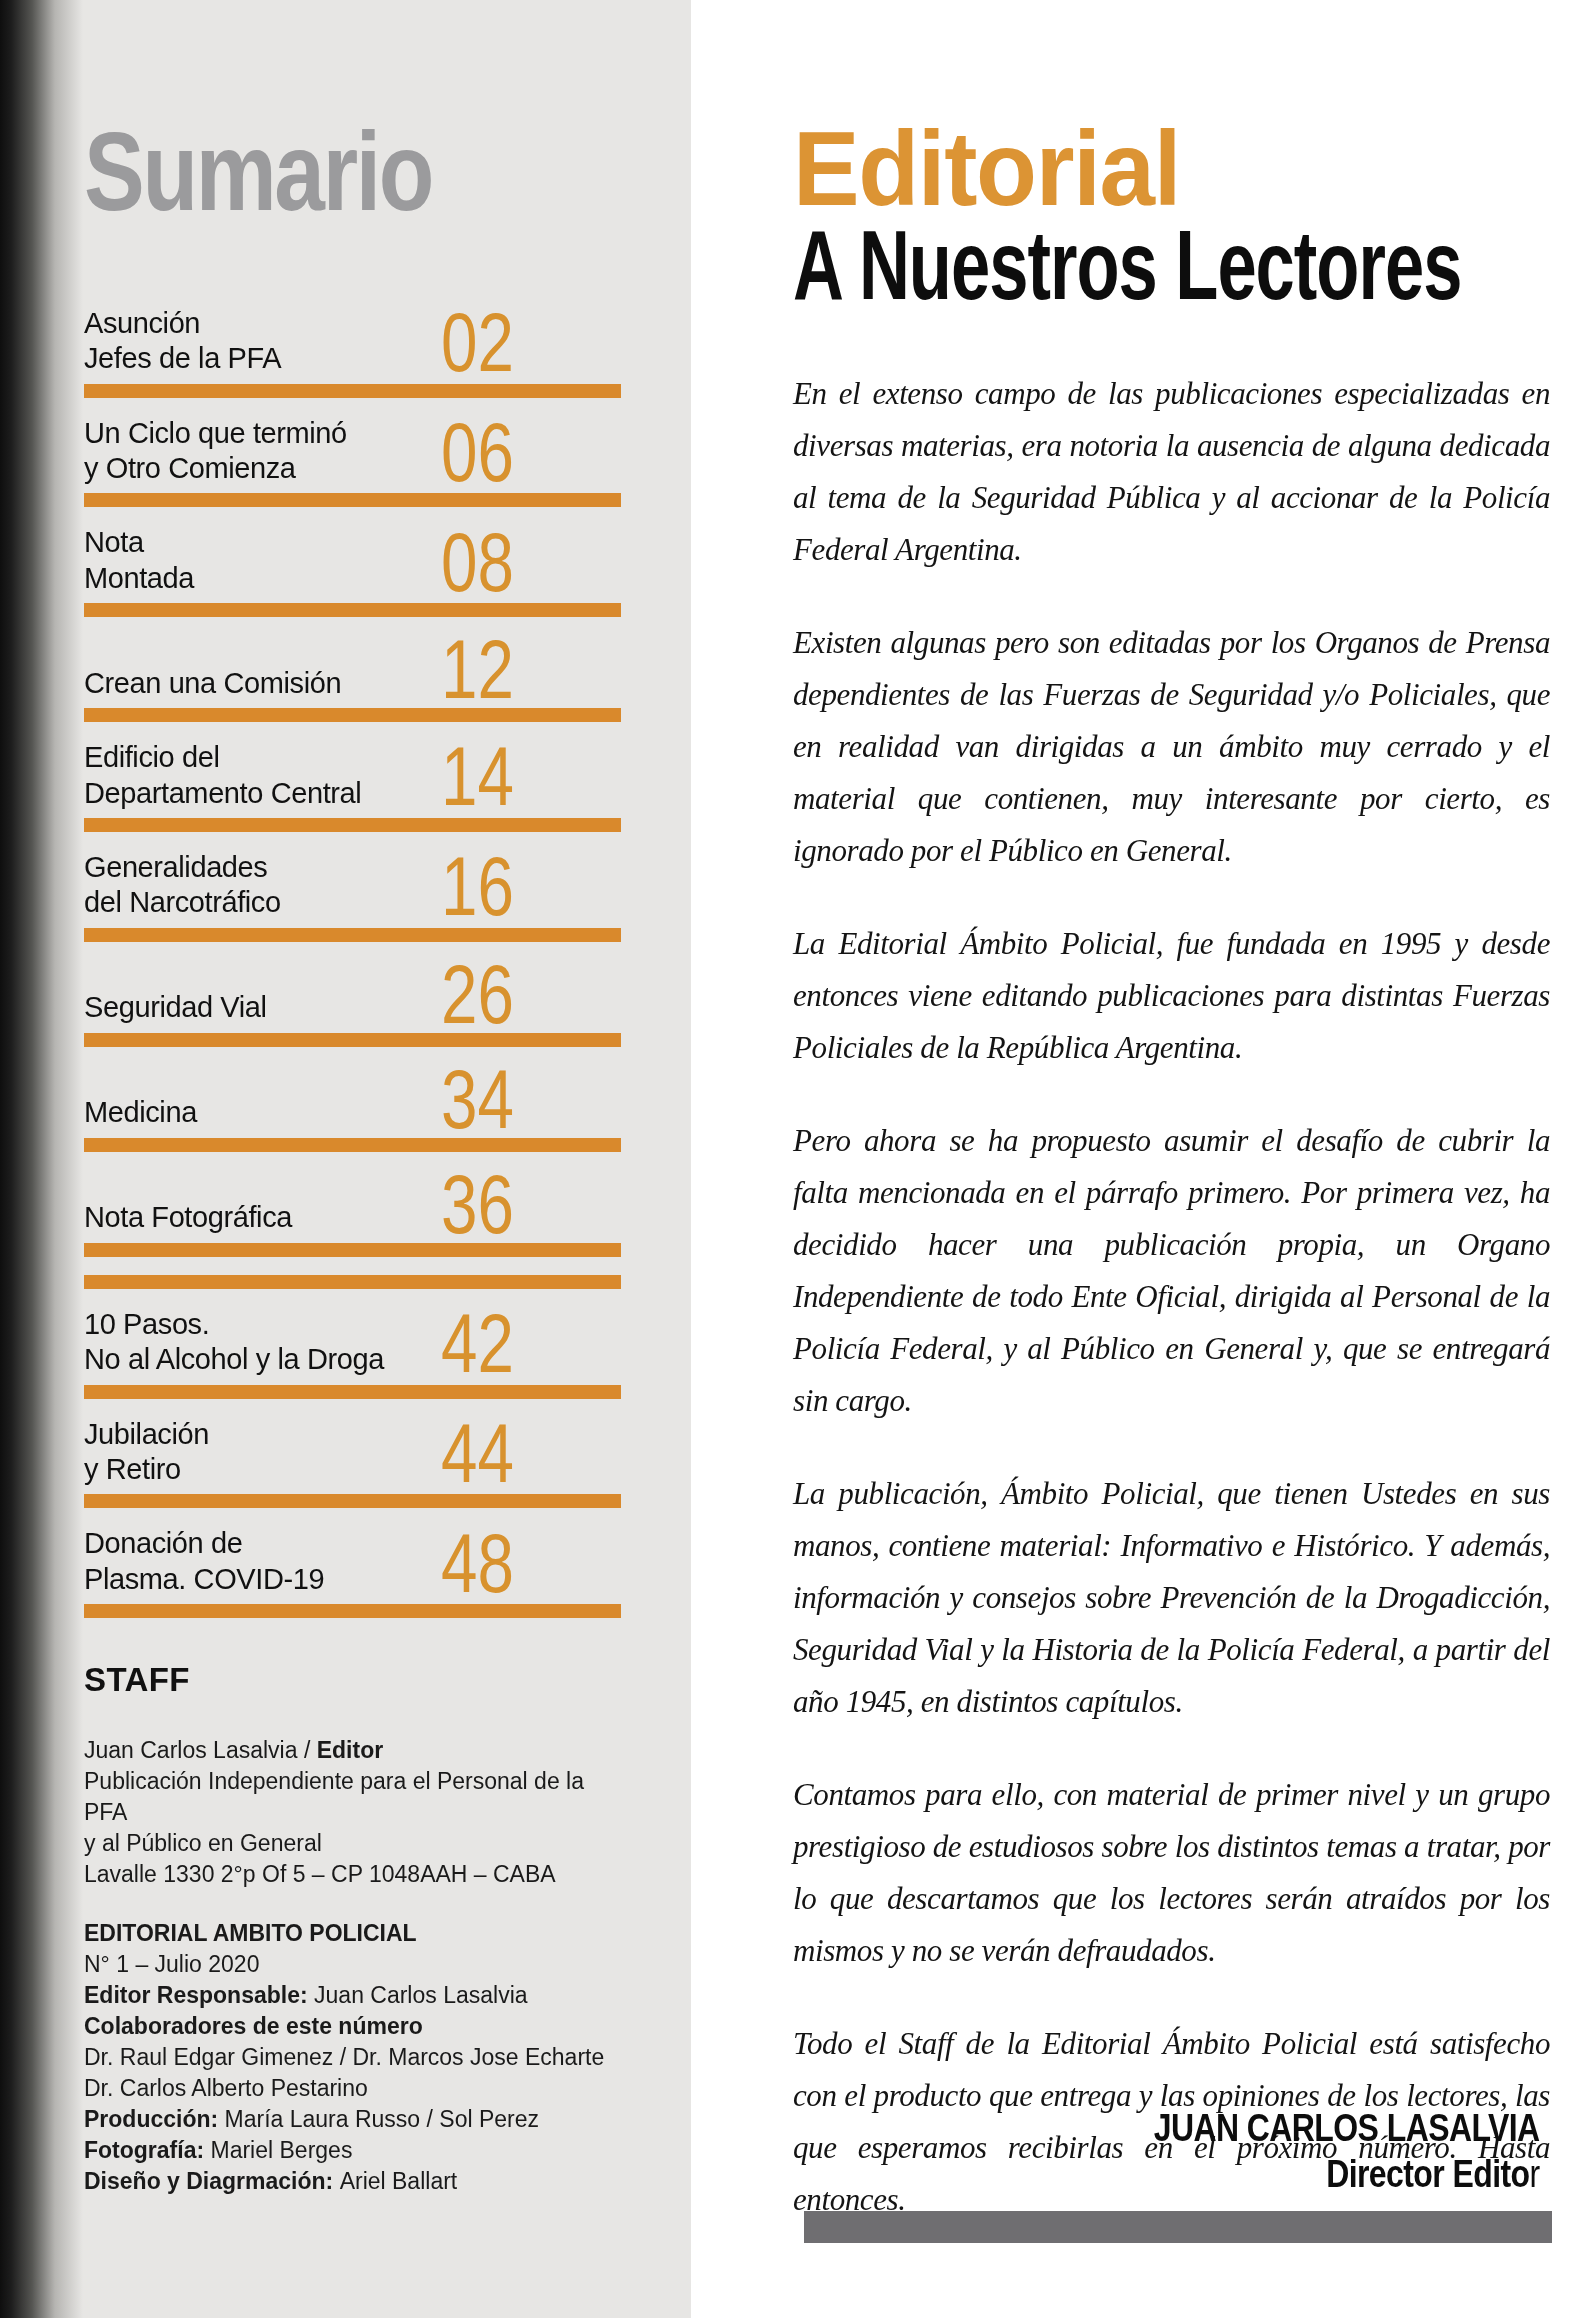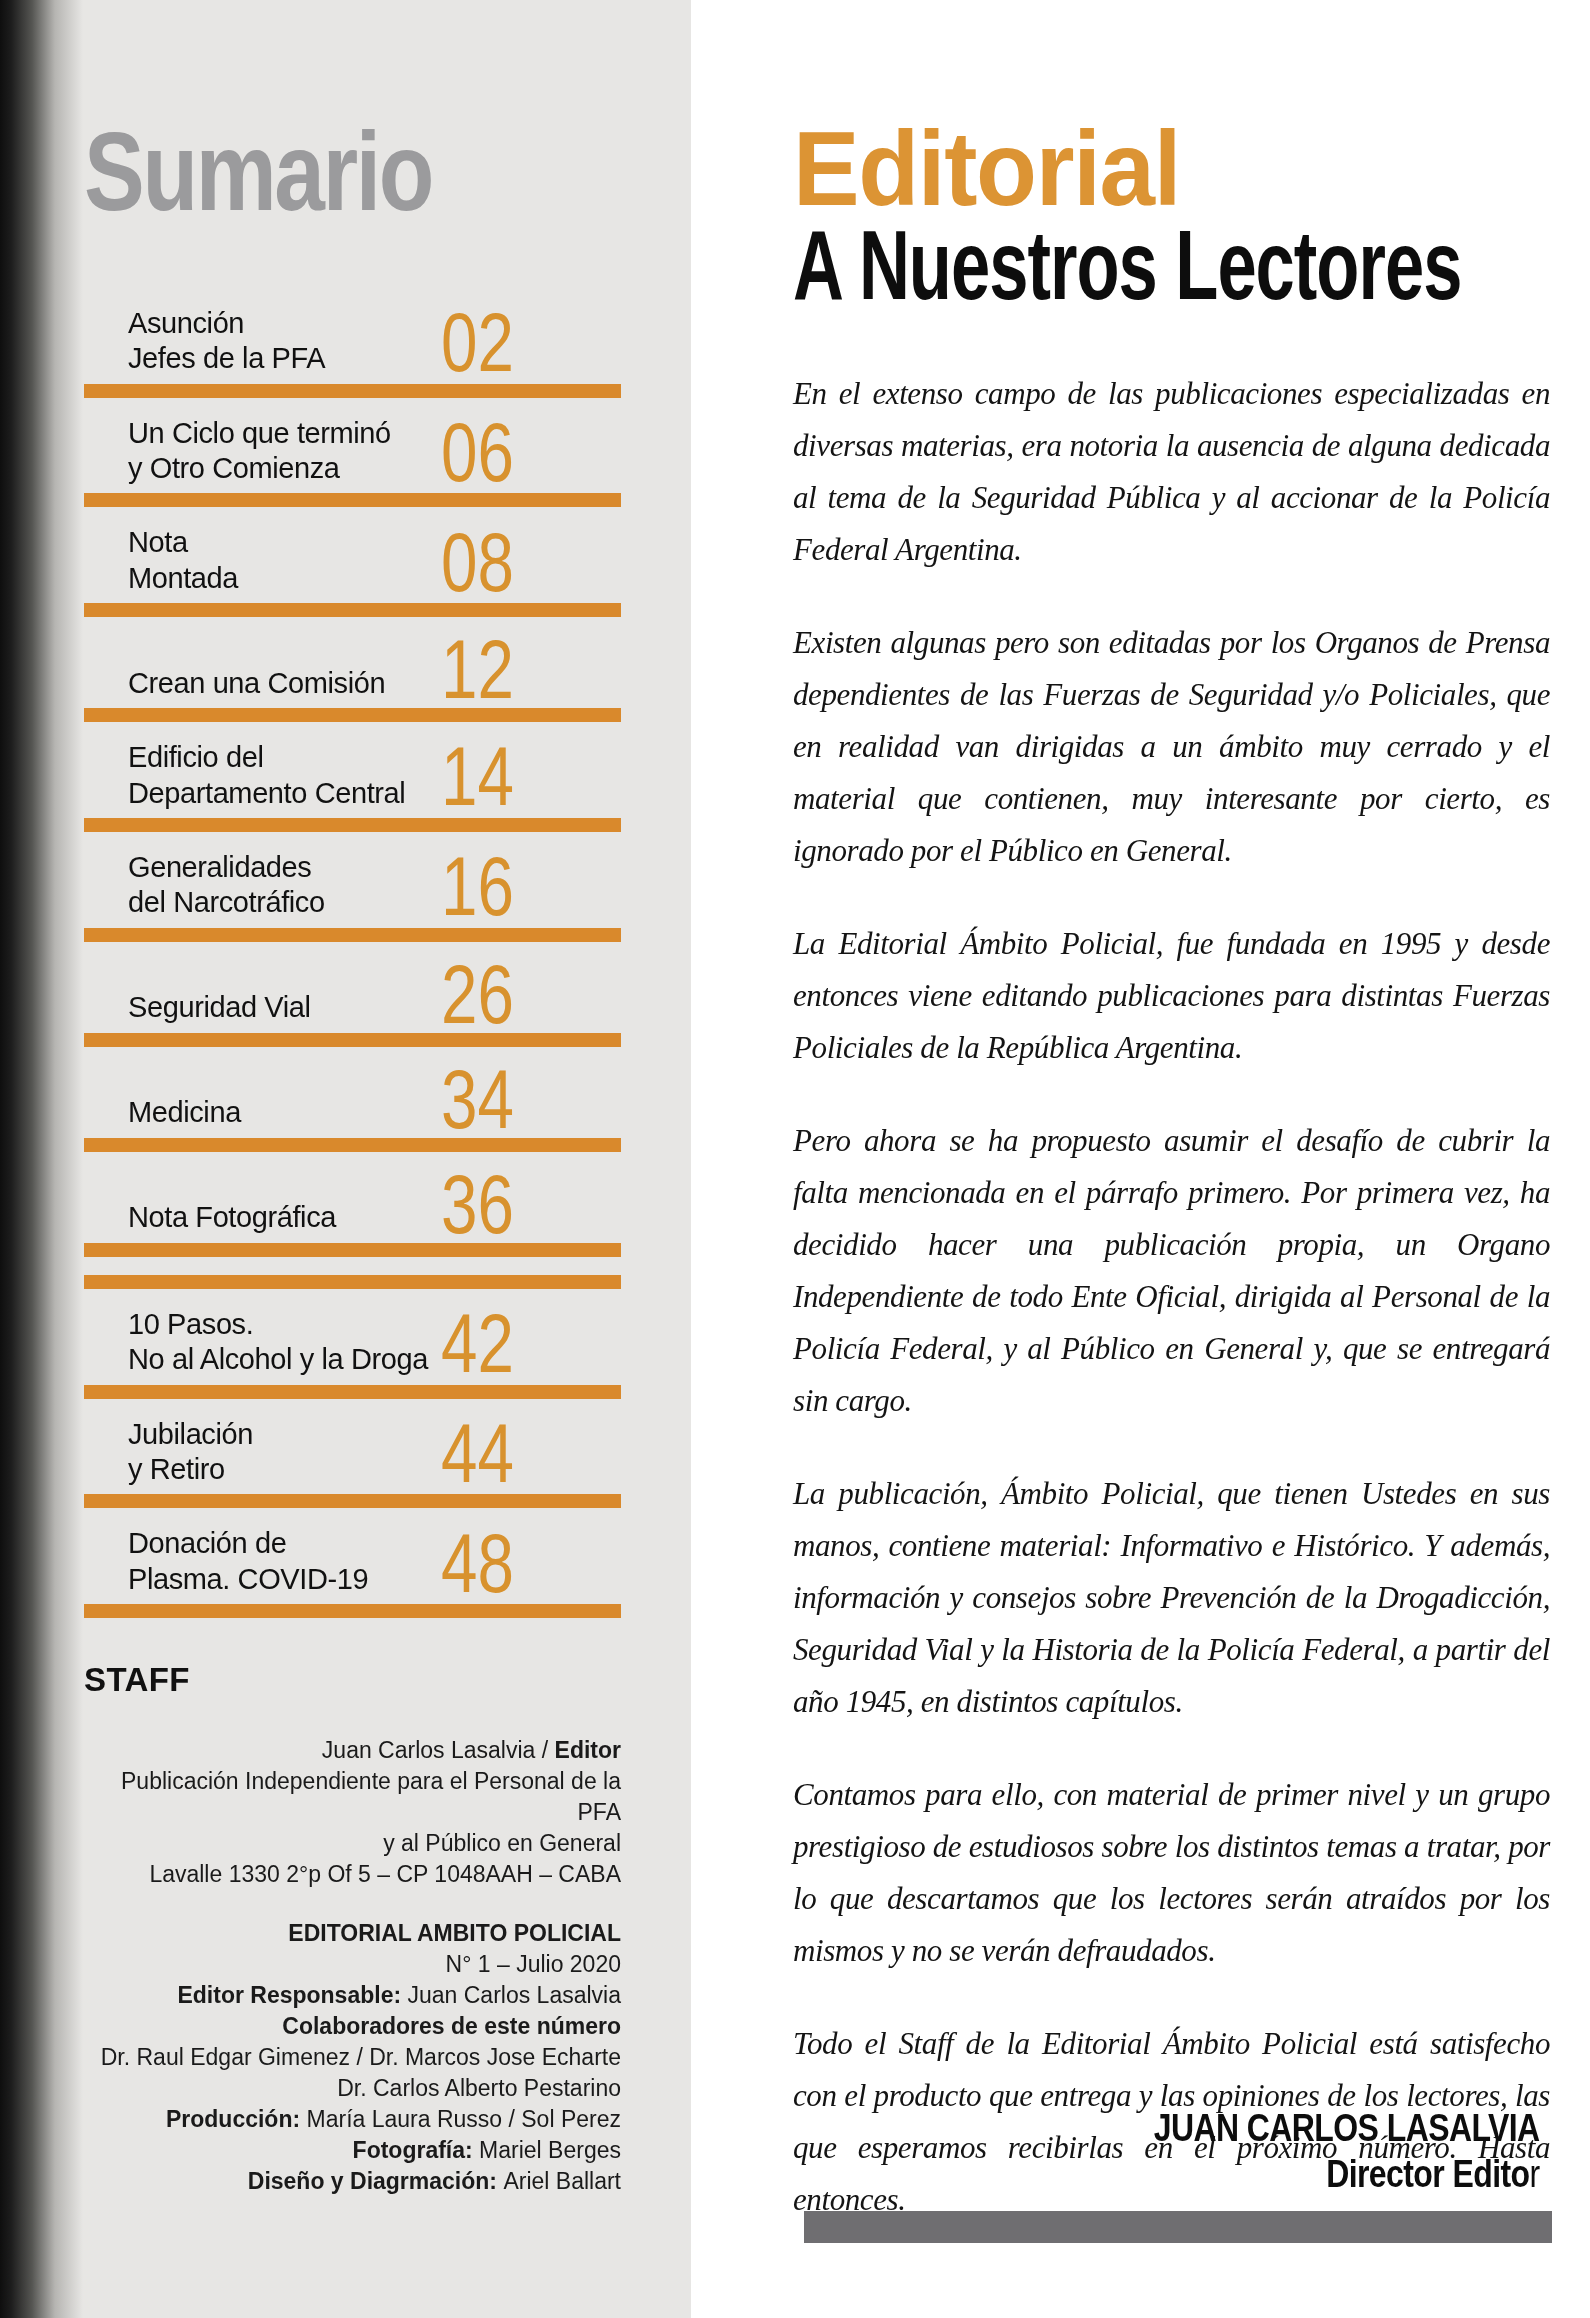--- a/index.html
+++ b/index.html
@@ -37,37 +37,37 @@
     transform:scaleX(0.82);transform-origin:left center;
     white-space:nowrap;
   }
   .toc{margin-top:83px;}
   .toc-item{
     display:flex;justify-content:space-between;align-items:flex-end;
     min-height:65px;
   }
   .toc-label{
     font-size:29px;line-height:1.22;letter-spacing:-0.4px;color:var(--ink);
-    padding-bottom:2.8px;flex:1;margin-left:44px;
+    padding-bottom:2.8px;flex:1;
   }
   .toc-num{
     width:180px;text-align:left;align-self:center;
     font-size:84px;line-height:0.82;font-weight:400;
     color:var(--accent);
     transform:scaleX(0.78);transform-origin:left center;
   }
   .toc-rule{
     height:14px;background:var(--rule);
     margin:4.2px 0 18px 0;
   }
   .staff-heading{
     margin-top:43px;
     font-size:33px;font-weight:bold;letter-spacing:0.4px;color:var(--ink);
   }
-  .staff-block{margin-top:36px;font-size:23px;line-height:31px;color:#1a1a1a;text-align:right;}
+  .staff-block{margin-top:36px;font-size:23px;line-height:31px;color:#1a1a1a;}
   .staff-block.second{margin-top:28px;}
   .staff-line .b{font-weight:bold;}
   
   .right-col{
     position:absolute;left:691px;top:0;width:900px;height:1700px;background:#ffffff;
   }
   .right-content{
     position:absolute;left:102px;top:0;width:757px;
   }
   .edit-kicker{

